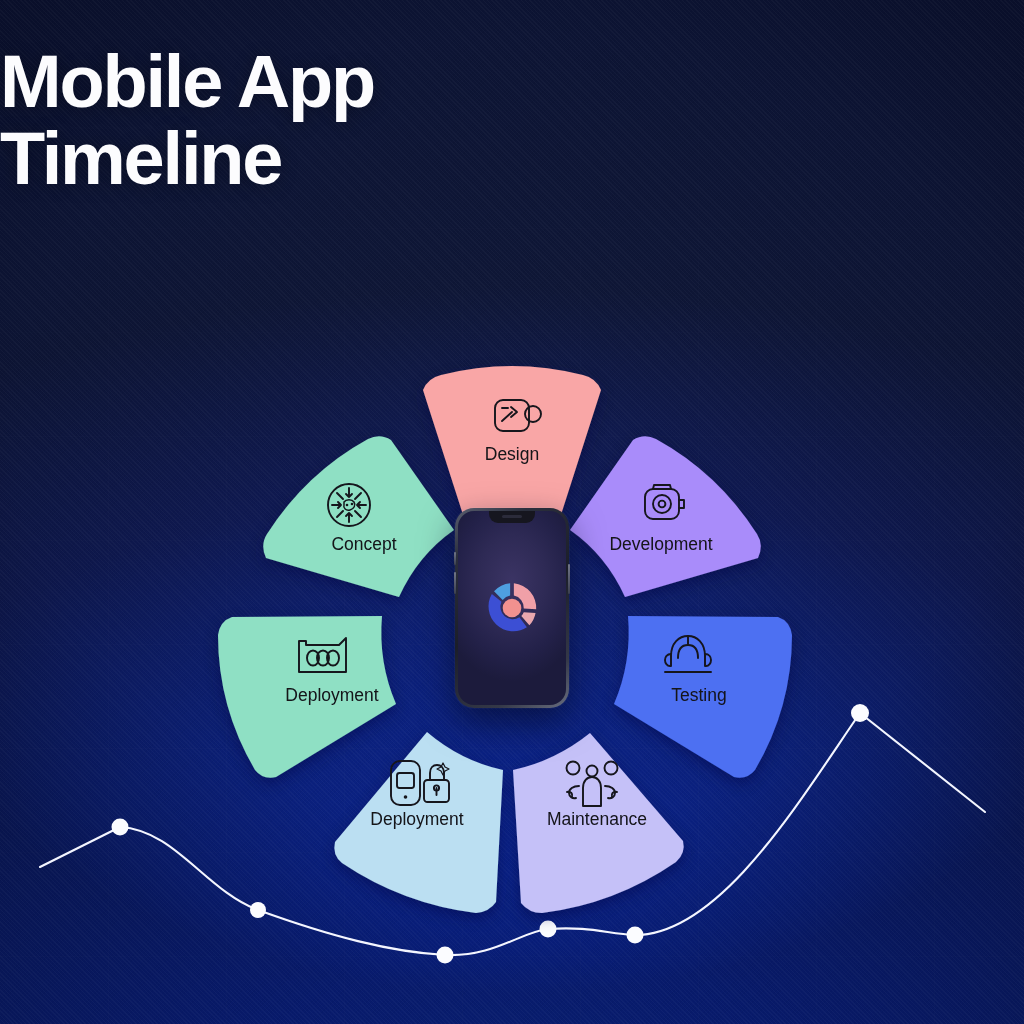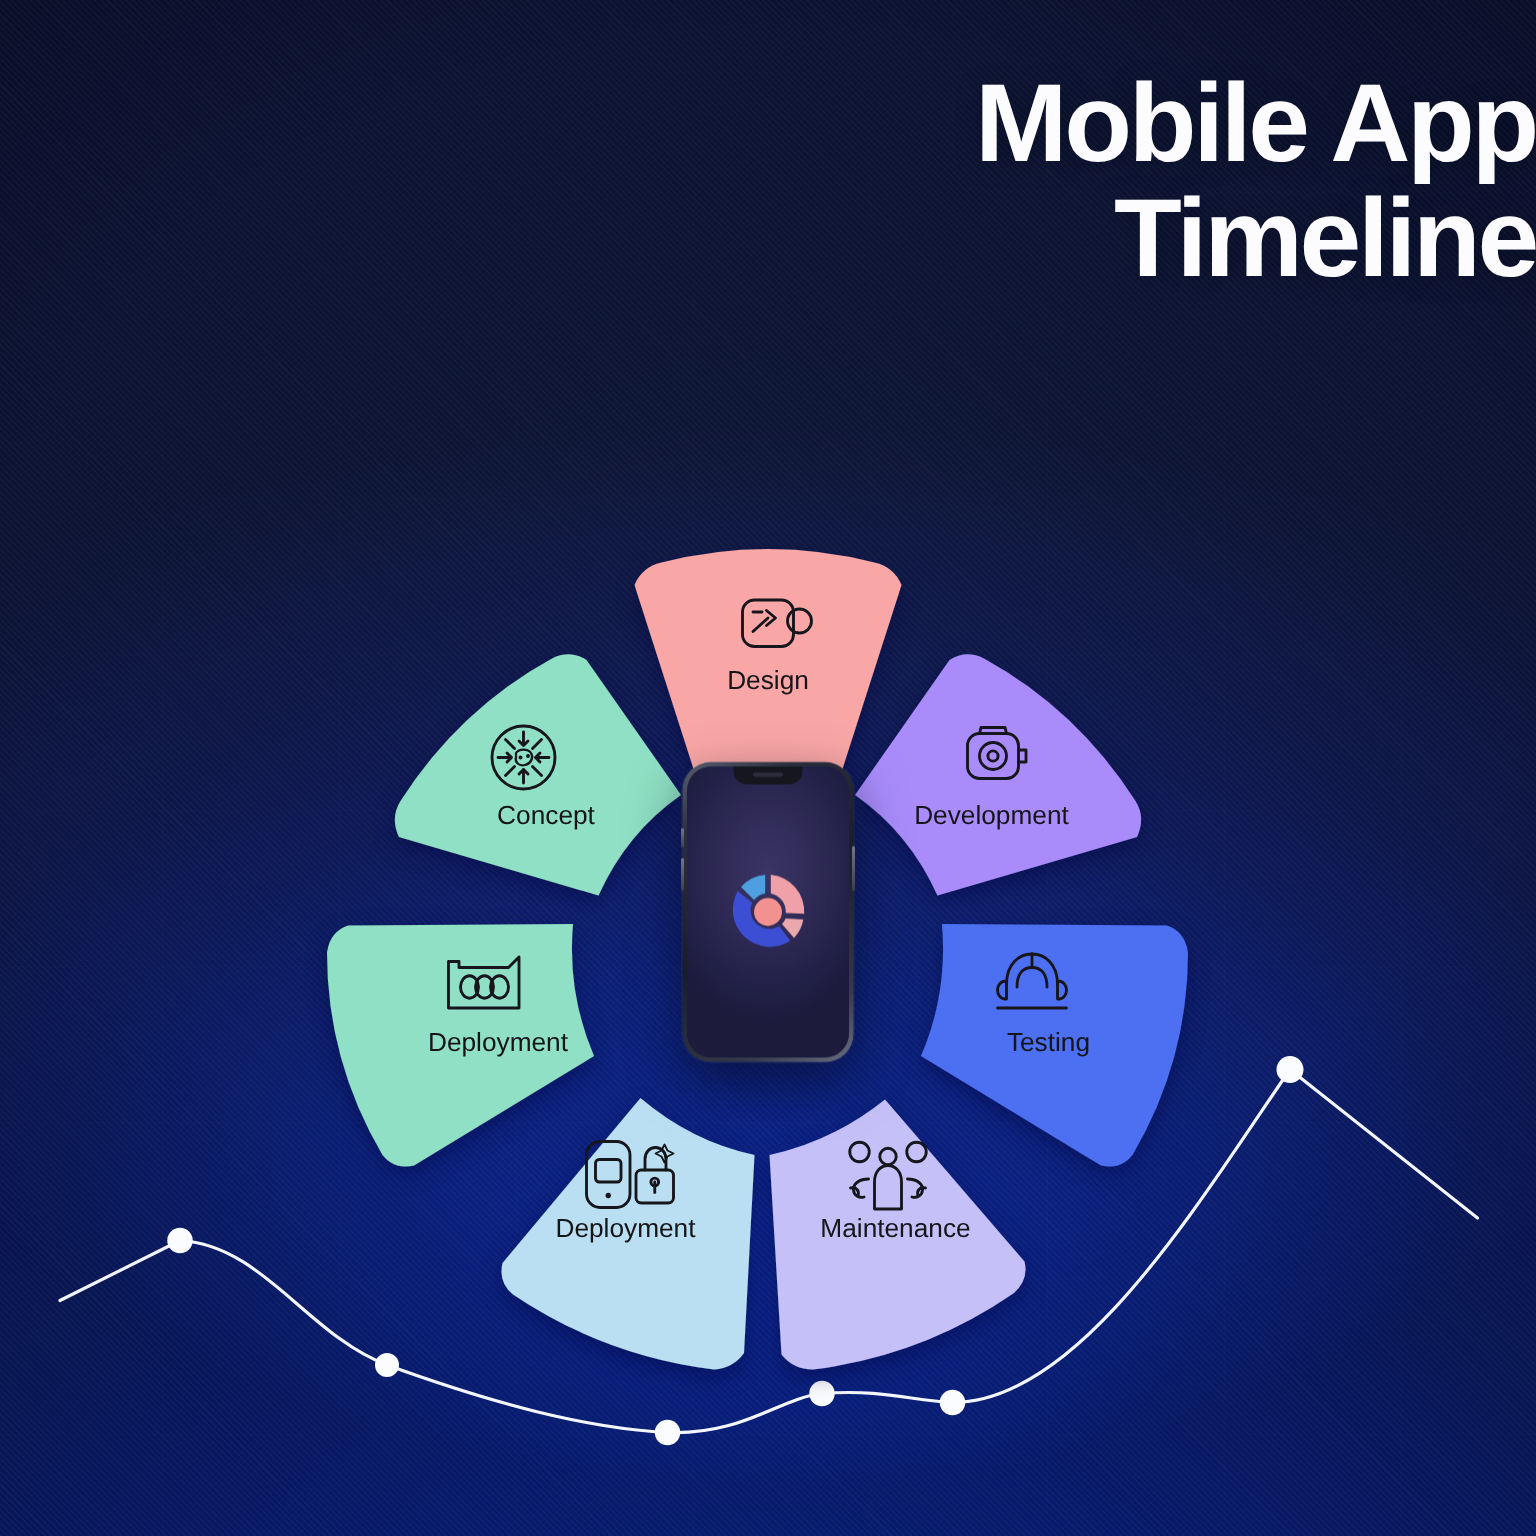--- a/index.html
+++ b/index.html
@@ -43,21 +43,21 @@
     opacity:0.05;
     background-image:
       repeating-linear-gradient(45deg, rgba(255,255,255,0.5) 0 1px, transparent 1px 3px),
       repeating-linear-gradient(-45deg, rgba(0,0,0,0.4) 0 1px, transparent 1px 3px);
   }
 
   
   .title-block {
     position:absolute;
     left:0; right:0; top:46px;
-    text-align:right;
+    text-align:left;
     z-index:8;
   }
   .title-line {
     display:block;
     color:#FCFCFE;
     font-weight:800;
     font-size:74px;
     line-height:0.98;
     letter-spacing:-2.2px;
     text-shadow:0 2px 18px rgba(0,0,0,0.30);

